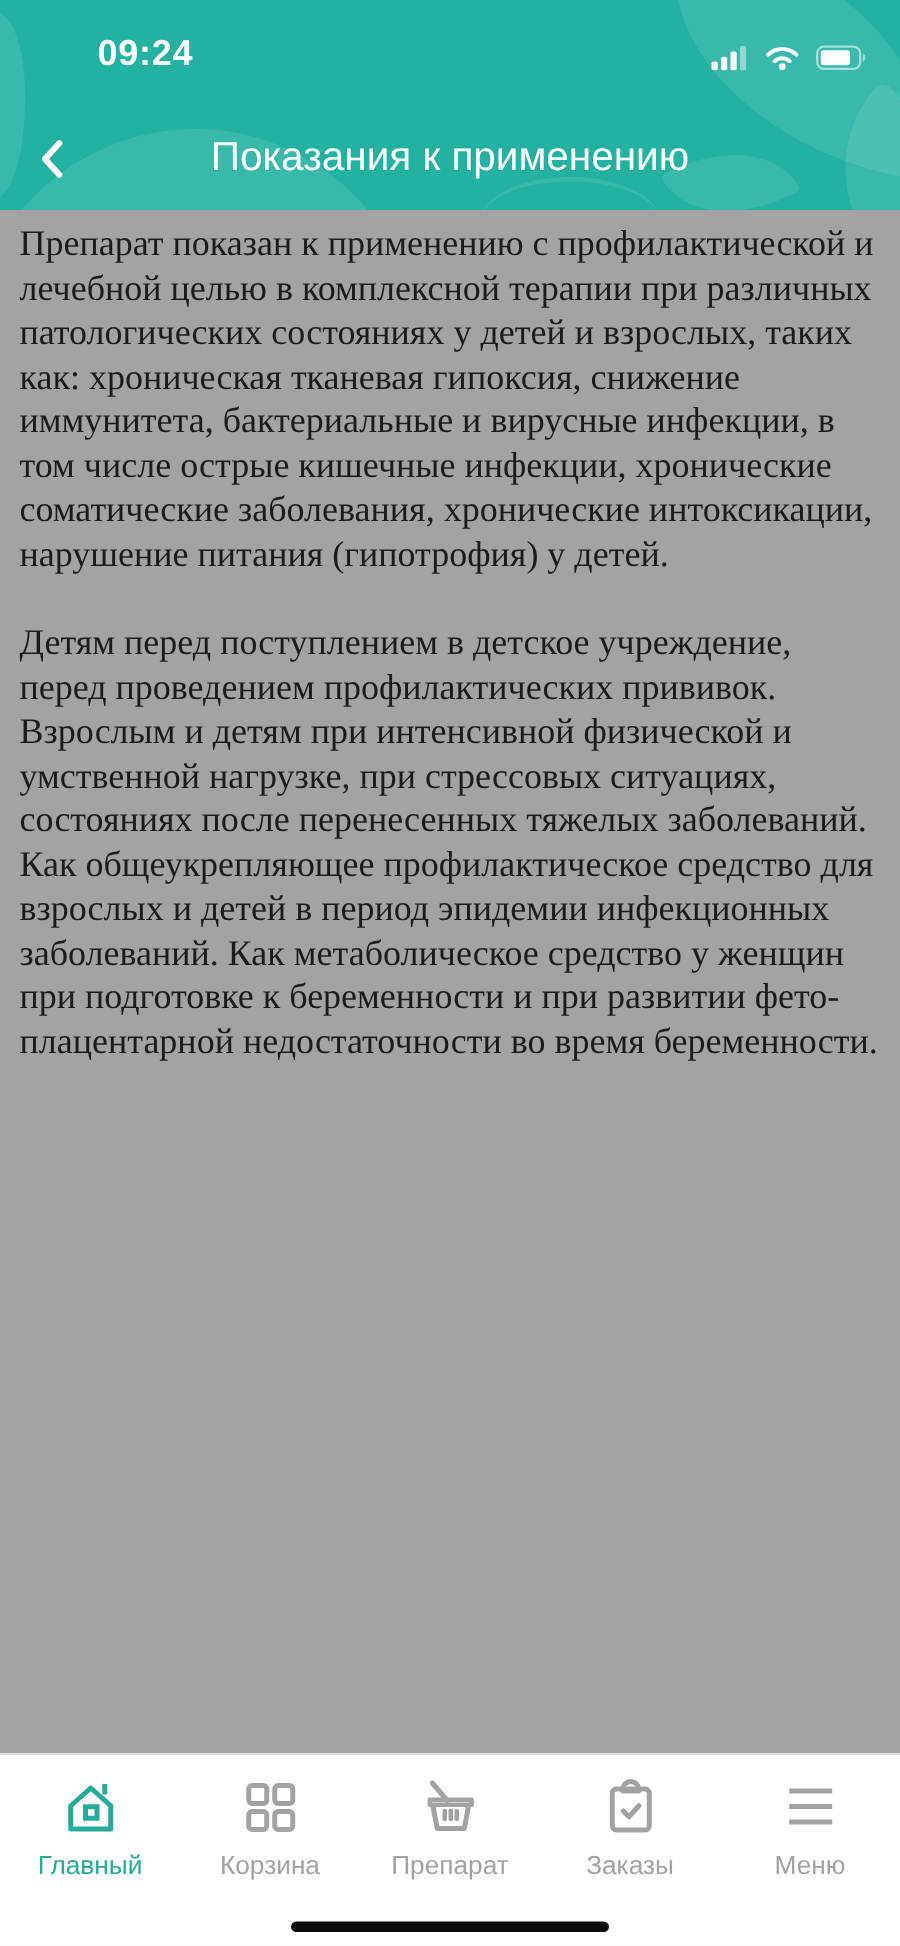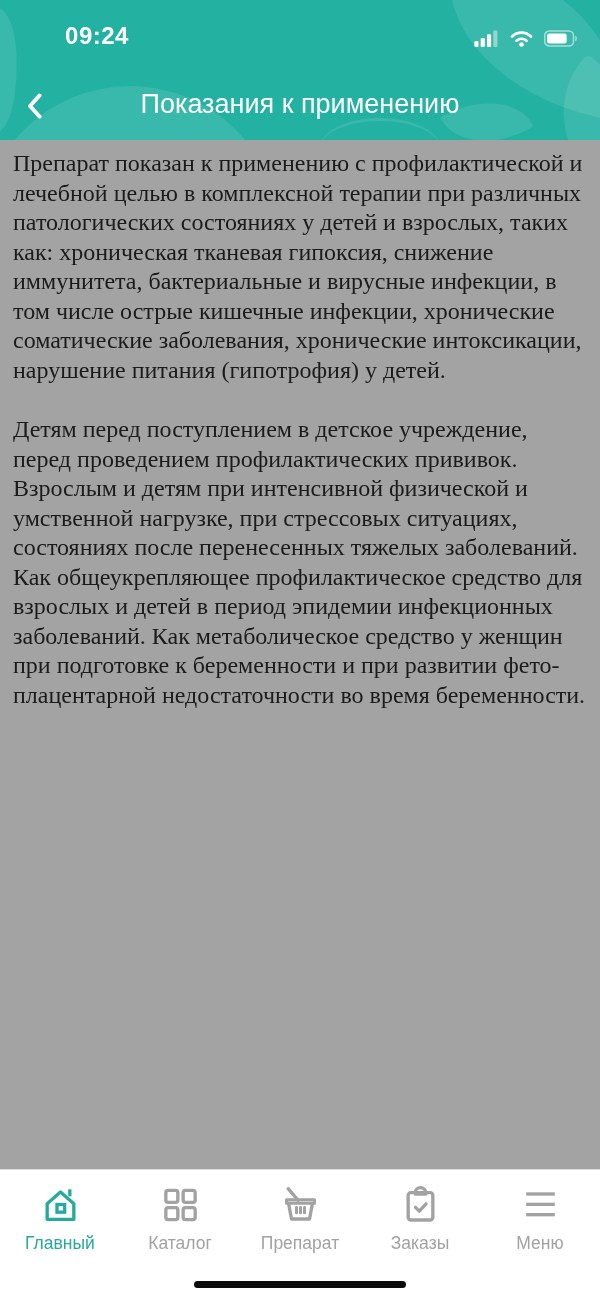--- a/index.html
+++ b/index.html
@@ -184,21 +184,21 @@
         <span class="tlabel">Главный</span>
       </div>
 
       <div class="tab">
         <svg class="ticon" viewBox="0 0 24 24">
           <rect x="3.2" y="3.2" width="7.2" height="7.2" rx="1.4" fill="none" stroke="currentColor" stroke-width="2"></rect>
           <rect x="13.6" y="3.2" width="7.2" height="7.2" rx="1.4" fill="none" stroke="currentColor" stroke-width="2"></rect>
           <rect x="3.2" y="13.6" width="7.2" height="7.2" rx="1.4" fill="none" stroke="currentColor" stroke-width="2"></rect>
           <rect x="13.6" y="13.6" width="7.2" height="7.2" rx="1.4" fill="none" stroke="currentColor" stroke-width="2"></rect>
         </svg>
-        <span class="tlabel">Каталог</span>
+        <span class="tlabel">Корзина</span>
       </div>
 
       <div class="tab">
         <svg class="ticon" viewBox="0 0 24 24">
           <line x1="4.6" y1="2.2" x2="10.6" y2="9.2" stroke="currentColor" stroke-width="2" stroke-linecap="round"></line>
           <path d="M3.6 8.9 H20.4 V10.9 H3.6 Z" fill="none" stroke="currentColor" stroke-width="1.8" stroke-linejoin="round"></path>
           <path d="M4.8 10.9 L6.6 20.4 H17.4 L19.2 10.9" fill="none" stroke="currentColor" stroke-width="2" stroke-linejoin="round"></path>
           <line x1="9.6" y1="13.4" x2="9.6" y2="16.6" stroke="currentColor" stroke-width="1.8" stroke-linecap="round"></line>
           <line x1="12" y1="13.4" x2="12" y2="16.6" stroke="currentColor" stroke-width="1.8" stroke-linecap="round"></line>
           <line x1="14.4" y1="13.4" x2="14.4" y2="16.6" stroke="currentColor" stroke-width="1.8" stroke-linecap="round"></line>

